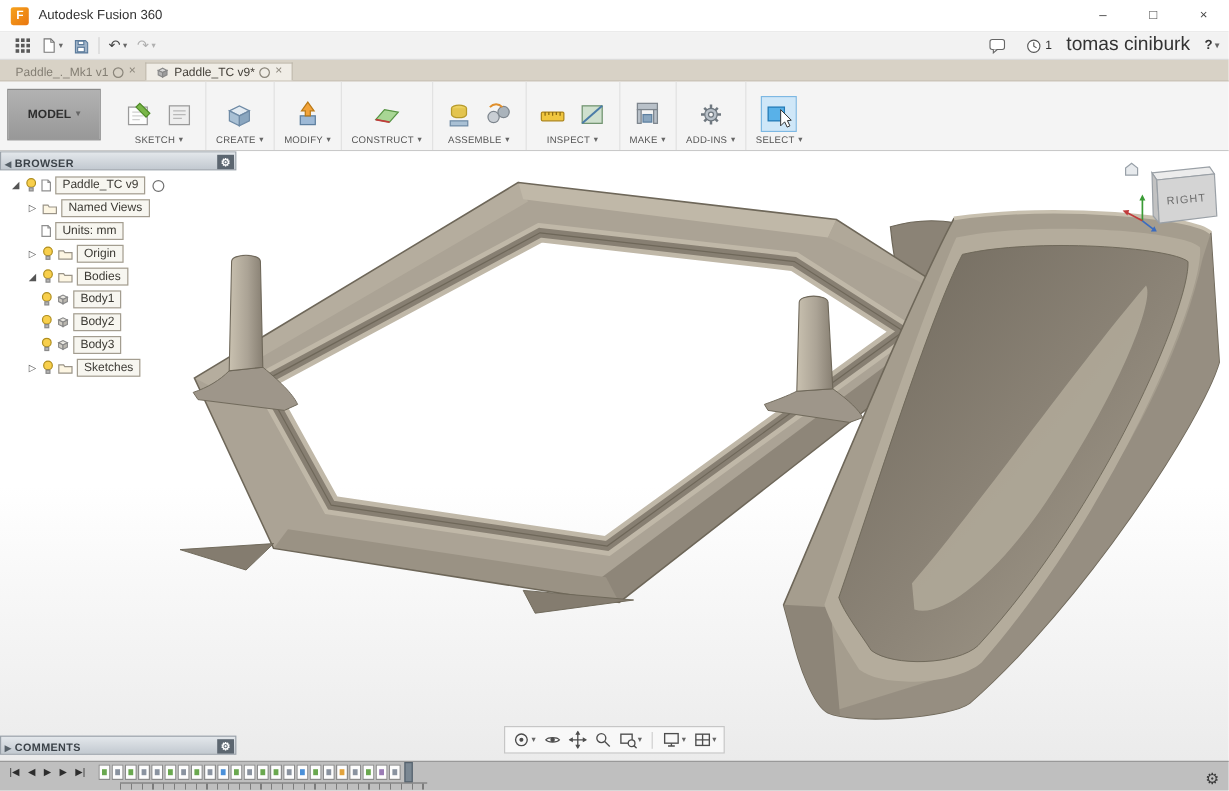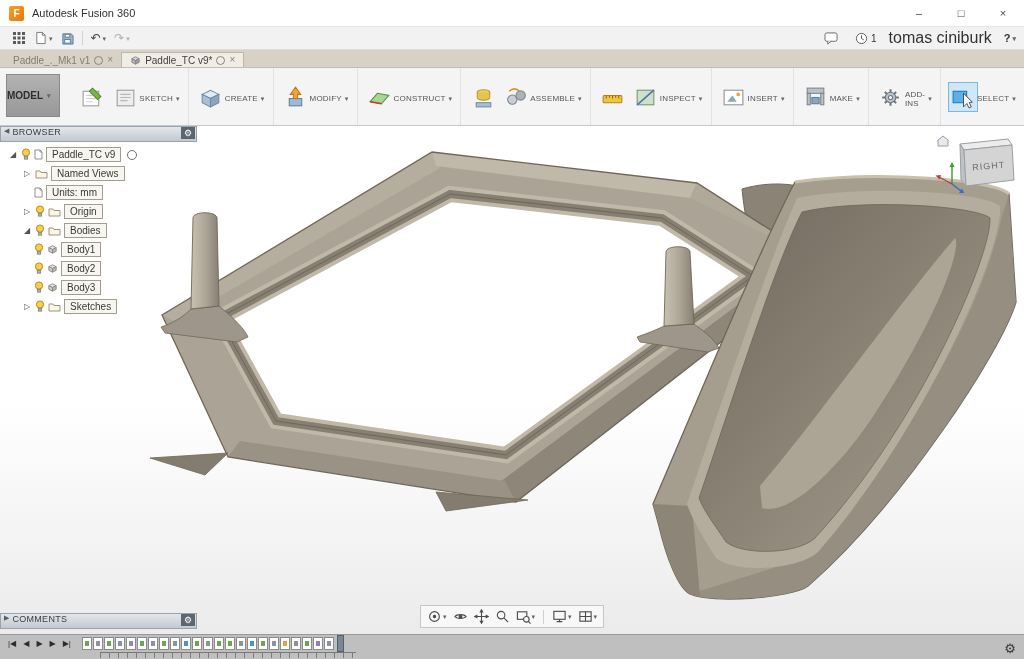--- a/index.html
+++ b/index.html
@@ -25,34 +25,34 @@
 
   
   .tabbar{height:17px;background:#d8d2c6;border-bottom:1px solid #c3bdb1;display:flex;align-items:flex-end;padding-left:5px;flex:0 0 auto;}
   .tab{height:14px;display:flex;align-items:center;gap:4px;padding:0 8px;font-size:10px;color:#837e73;}
   .tab.active{background:#f0ede6;border:1px solid #bdb7aa;border-bottom:none;color:#45413a;}
   .tab .tab-close{font-size:10px;color:#8a857a;line-height:1;}
   .status-dot{width:7px;height:7px;border:1px solid #8a857a;border-radius:50%;}
 
   
   .ribbon{height:57px;background:#f4f4f4;border-bottom:1px solid #c9c9c9;display:flex;align-items:stretch;flex:0 0 auto;}
-  .workspace{width:76px;margin:6px 10px 8px 6px;background:linear-gradient(#b2b2b2,#989898);border:1px solid #8a8a8a;color:#2e2e2e;font-size:10px;font-weight:bold;display:flex;align-items:center;justify-content:flex-start;gap:4px;}
-  .rgroup{display:flex;flex-direction:row;align-items:center;justify-content:space-between;padding:5px 8px 4px;border-right:1px solid #e2e2e2;}
+  .workspace{width:76px;margin:6px 10px 8px 6px;background:linear-gradient(#b2b2b2,#989898);border:1px solid #8a8a8a;color:#2e2e2e;font-size:10px;font-weight:bold;display:flex;align-items:center;justify-content:center;gap:4px;}
+  .rgroup{display:flex;flex-direction:column;align-items:center;justify-content:space-between;padding:5px 8px 4px;border-right:1px solid #e2e2e2;}
   .rgroup-icons{display:flex;gap:5px;align-items:flex-end;flex:1;}
   .ricon{width:28px;height:28px;display:flex;align-items:center;justify-content:center;}
   .ricon.selected{background:#cfe7f8;outline:1px solid #7db8e3;}
   .rgroup-label{font-size:8px;color:#555;display:flex;gap:3px;align-items:center;margin-top:3px;letter-spacing:.2px;}
 
   
   .viewport{position:relative;height:508px;background:linear-gradient(#ffffff 55%,#ebebeb);overflow:hidden;flex:0 0 auto;}
   .model-svg{position:absolute;left:0;top:0;}
 
   
   .browser{position:absolute;top:0;left:0;width:197px;}
-  .panel-header{height:14px;background:linear-gradient(#e3e7eb,#c2c9d0);border:1px solid #9aa2aa;display:flex;align-items:flex-start;font-size:9px;font-weight:normal;color:#3b4248;}
+  .panel-header{height:14px;background:linear-gradient(#e3e7eb,#c2c9d0);border:1px solid #9aa2aa;display:flex;align-items:flex-end;font-size:9px;font-weight:bold;color:#3b4248;}
   .ph-arrow{font-size:7px;color:#566068;padding:0 3px;}
   .ph-title{flex:1;letter-spacing:.3px;}
   .ph-gear{width:14px;height:12px;background:#5c6670;color:#fff;display:flex;align-items:center;justify-content:center;font-size:9px;margin-right:1px;}
   .tree{padding:3px 0 0 0;}
   .trow{height:19px;display:flex;align-items:center;gap:3px;font-size:10px;}
   .arrow{width:10px;font-size:8px;color:#555;text-align:center;flex:0 0 auto;}
   .chip{background:rgba(247,245,239,.95);border:1px solid #a39d90;padding:0 5px;height:13px;line-height:13px;color:#3c3a34;white-space:nowrap;}
   .radio-dot{width:8px;height:8px;border:1px solid #6f6f6f;border-radius:50%;margin-left:3px;background:#fff;}
   .pl0{padding-left:8px}.pl1{padding-left:22px}.pl1b{padding-left:34px}.pl2{padding-left:34px}
   .comments{position:absolute;left:0;bottom:5px;width:197px;}
@@ -287,35 +287,20 @@
               <path d="M4 19L20 5" stroke="#4b7ca8" stroke-width="1.6"></path>
             </svg>
         </div>
       </div>
       <div class="rgroup-label">
           <span>INSPECT</span>
           <span class="caret">▾</span>
         </div>
     </div>
 
-    <div class="rgroup">
-      <div class="rgroup-icons">
-        <div class="ricon">
-          <svg width="25" height="25" viewBox="0 0 24 24">
-              <rect x="3" y="5" width="18" height="14" fill="#fff" stroke="#8f8f8f"></rect>
-              <polygon points="6,16 11,10 15,16" fill="#8aa6bf"></polygon>
-              <circle cx="16.5" cy="9" r="1.8" fill="#f2a33a"></circle>
-            </svg>
-        </div>
-      </div>
-      <div class="rgroup-label">
-          <span>INSERT</span>
-          <span class="caret">▾</span>
-        </div>
-    </div>
 
     <div class="rgroup">
       <div class="rgroup-icons">
         <div class="ricon">
           <svg width="25" height="25" viewBox="0 0 24 24">
               <rect x="4" y="3" width="16" height="5" fill="#b9c1c9" stroke="#7d858d"></rect>
               <rect x="4" y="8" width="3" height="11" fill="#b9c1c9" stroke="#7d858d"></rect>
               <rect x="17" y="8" width="3" height="11" fill="#b9c1c9" stroke="#7d858d"></rect>
               <rect x="8.5" y="12" width="7" height="6" fill="#8aa6bf" stroke="#5d7f9f"></rect>
             </svg>

